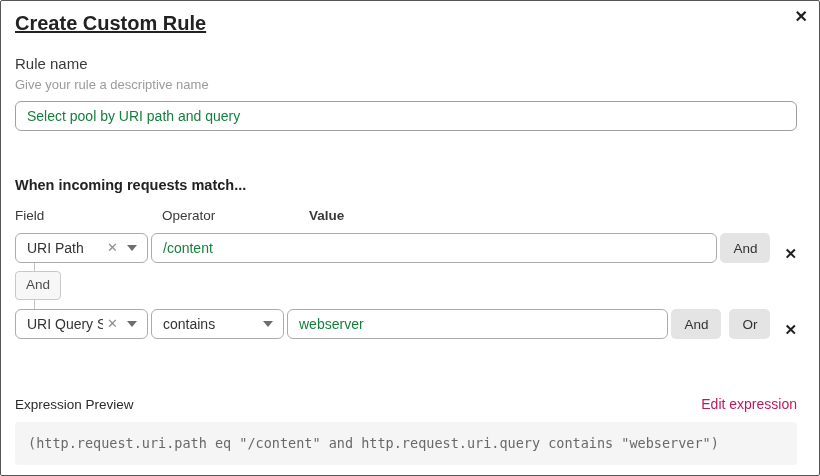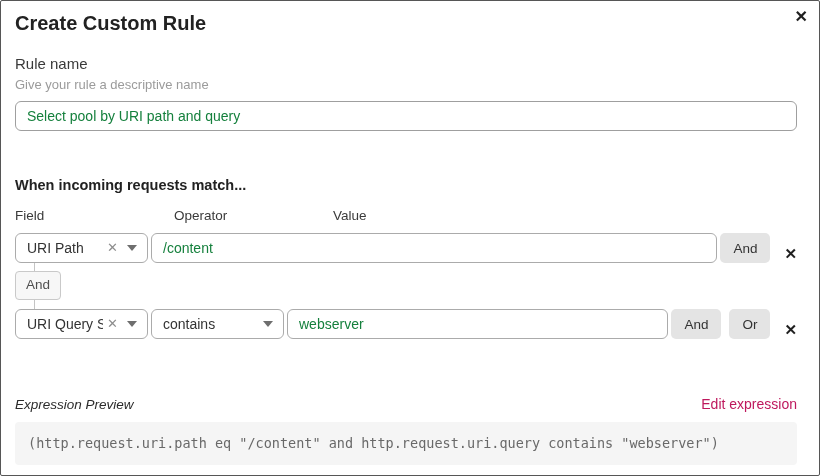--- a/index.html
+++ b/index.html
@@ -29,20 +29,21 @@
     border: none;
     cursor: pointer;
     line-height: 20px;
   }
   .dialog-title {
     margin-top: 10px;
     font-size: 20px;
     font-weight: 700;
     color: #222;
     line-height: 24px;
+    text-decoration: underline;
   }
   .rule-name-label {
     margin-top: 20px;
     font-size: 15px;
     color: #3a3a3a;
     line-height: 18px;
   }
   .rule-name-helper {
     margin-top: 4px;
     font-size: 13px;
@@ -66,27 +67,27 @@
   .match-heading {
     margin-top: 45px;
     font-size: 14.5px;
     font-weight: 700;
     color: #222;
     line-height: 18px;
   }
   .col-labels {
     margin-top: 14px;
     display: flex;
-    gap: 26px;
+    gap: 14px;
     font-size: 13.5px;
     color: #3a3a3a;
     line-height: 16px;
   }
   .col-labels .col-field, .col-labels .col-operator { width: 133px; }
-  .col-labels .col-value { flex: 1; }
+  .col-labels .col-value { flex: 1; font-weight: bold; }
   .condition-row {
     margin-top: 9px;
     display: flex;
     align-items: flex-end;
     gap: 3px;
   }
   .select-control {
     display: flex;
     align-items: center;
     width: 133px;
@@ -157,21 +158,21 @@
     font-size: 13.5px;
     color: #4f4f4f;
     line-height: 16px;
   }
   .expr-header {
     margin-top: 57px;
     display: flex;
     justify-content: space-between;
     align-items: center;
   }
-  .expr-label { font-size: 13.5px; color: #2b2b2b; line-height: 17px; font-style: italic; }
+  .expr-label { font-size: 13.5px; color: #2b2b2b; line-height: 17px; }
   .expr-edit-link {
     font-size: 14px;
     color: #be185d;
     text-decoration: none;
     cursor: pointer;
     line-height: 17px;
     margin-left: 27px;
   }
   .code-block {
     margin-top: 9px;

